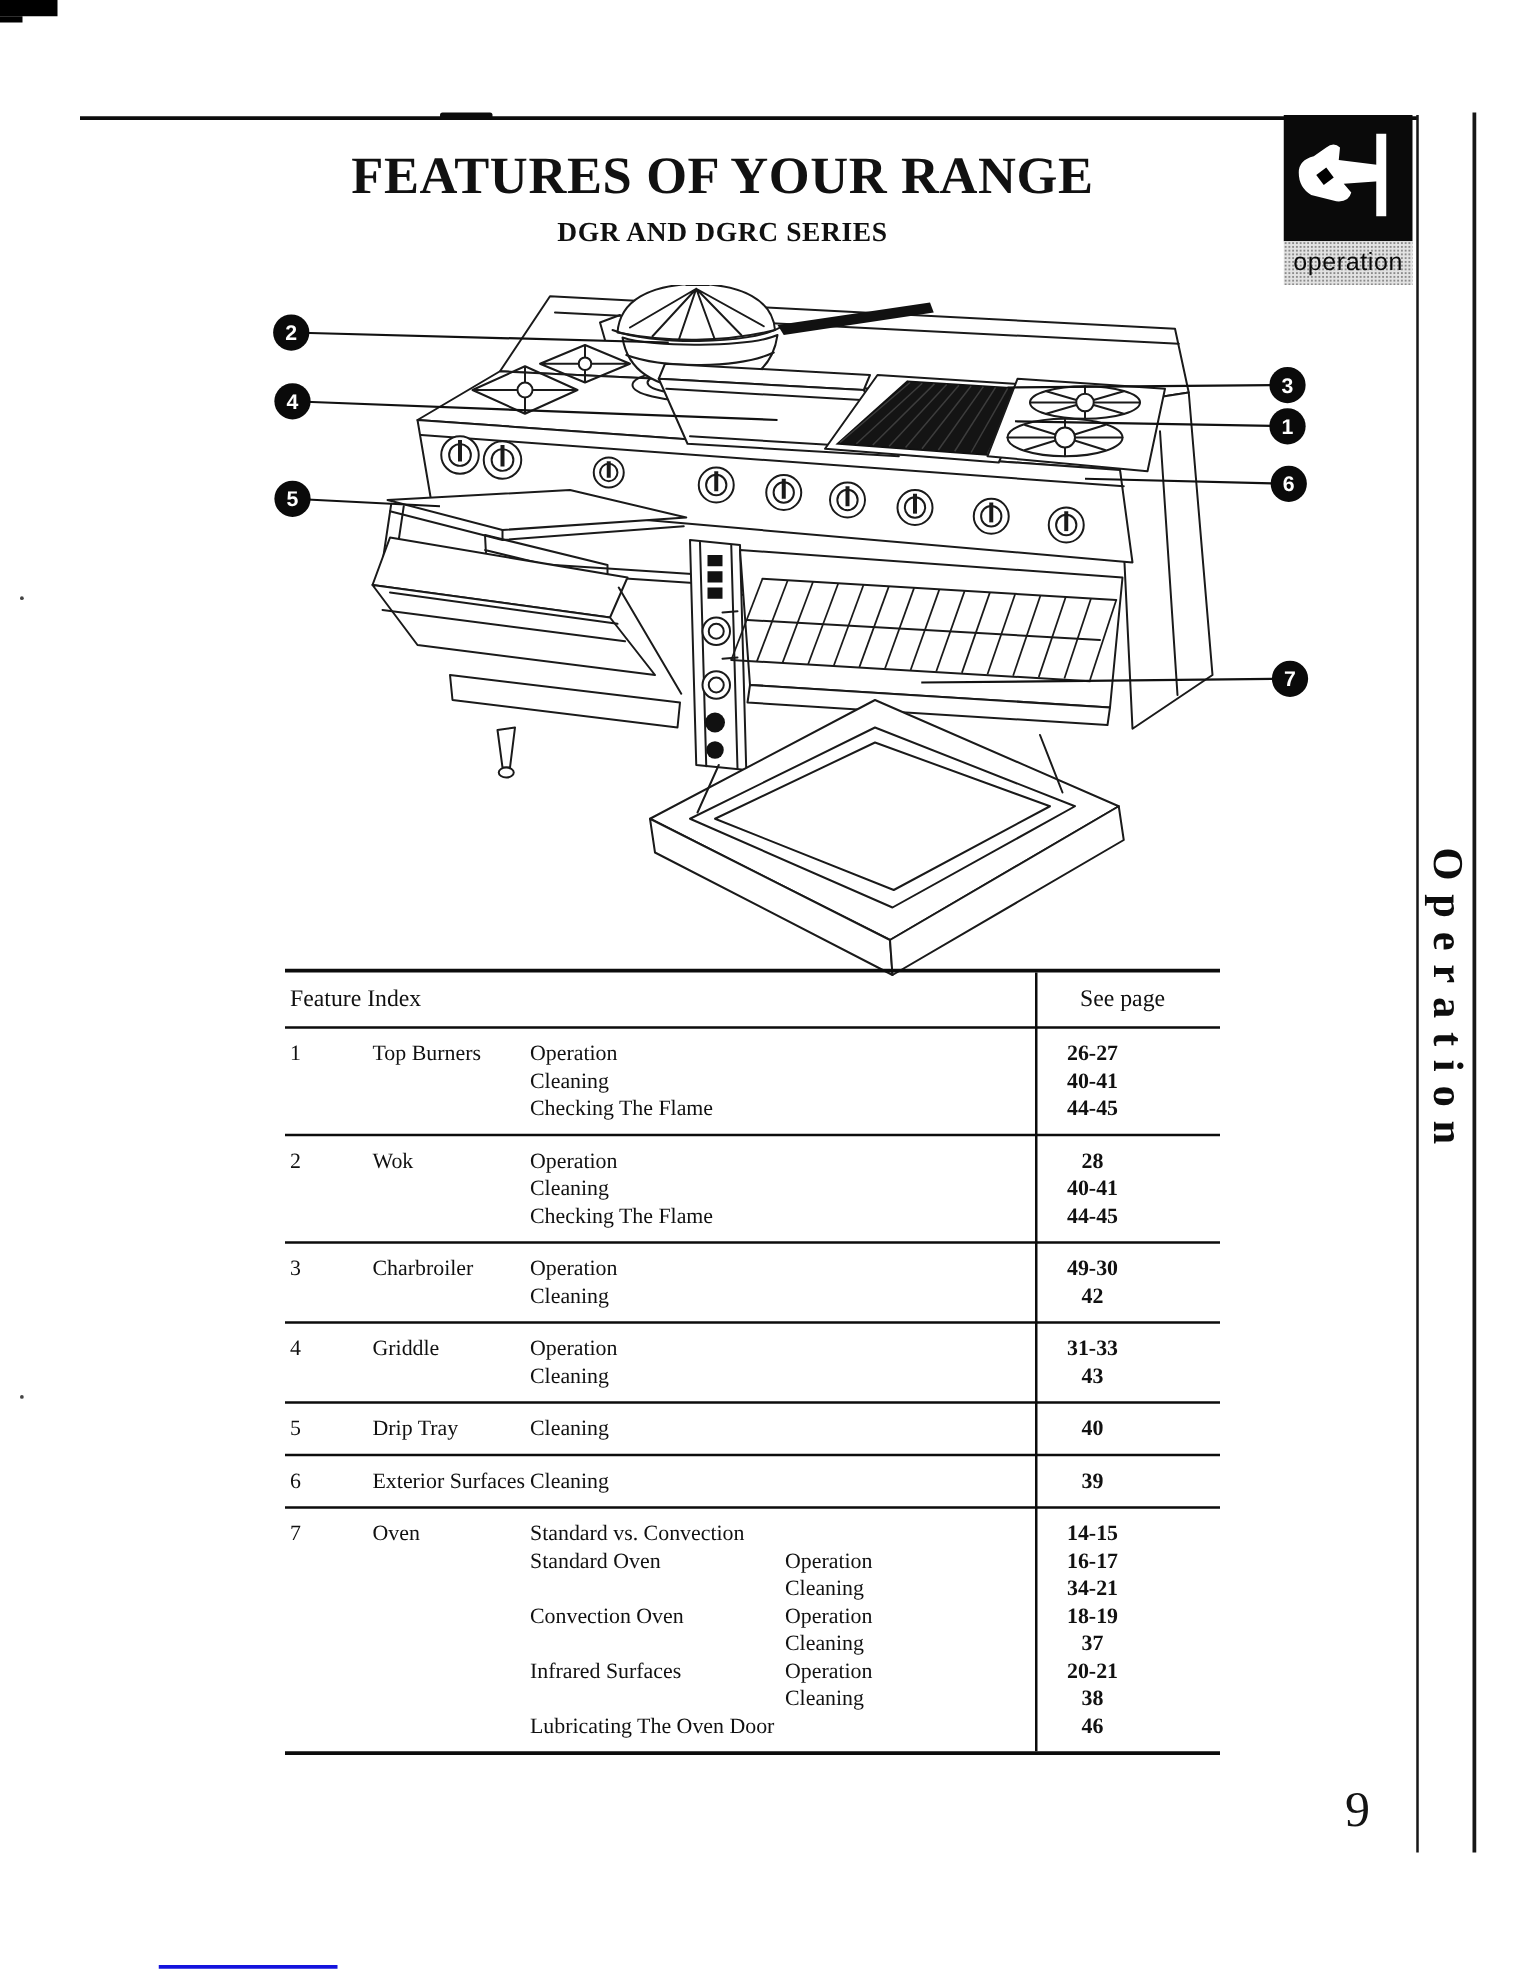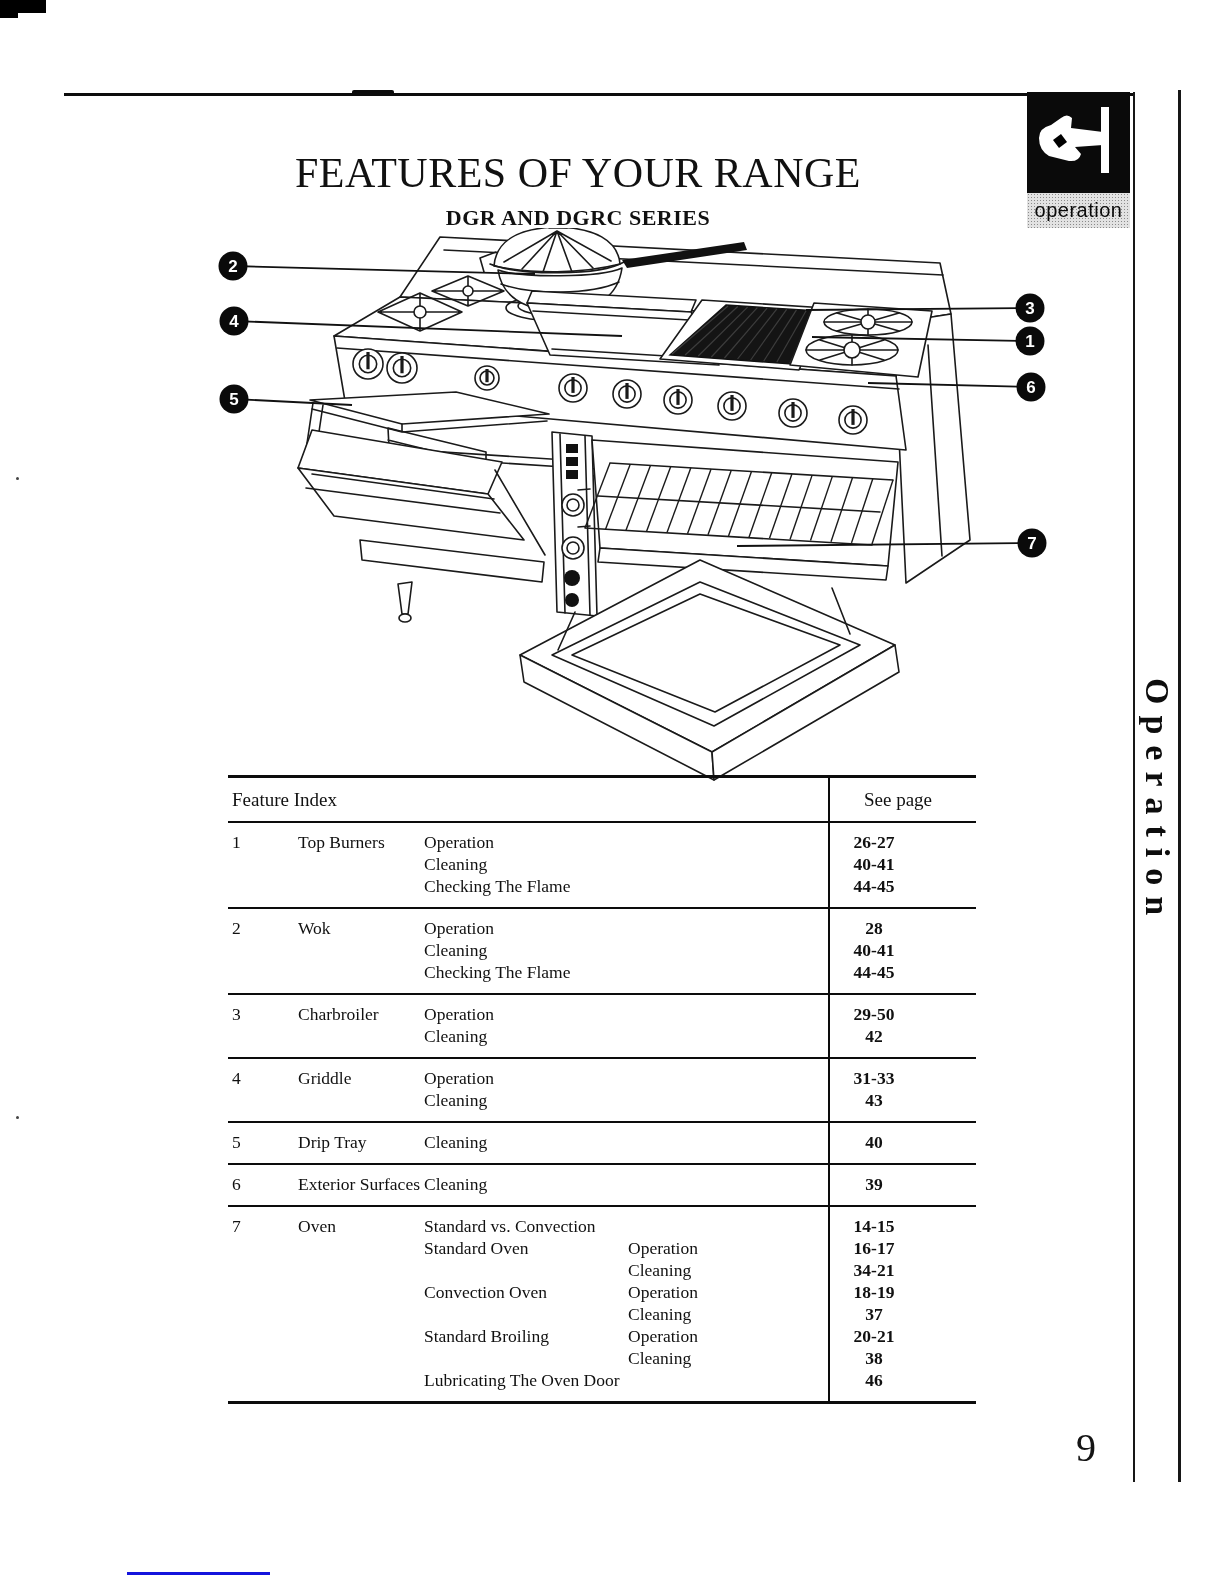--- a/index.html
+++ b/index.html
@@ -14,21 +14,21 @@
   .scan-smudge { left:0; top:0; width:46px; height:13px; background:#000; }
   .scan-smudge2 { left:0; top:13px; width:18px; height:5px; background:#000; }
   .top-rule { left:64px; top:93px; width:1070px; height:3px; background:#0c0c0c; }
   .top-rule-blob { left:352px; top:90px; width:42px; height:6px; background:#0c0c0c; border-radius:2px; }
   .vline-inner { left:1133px; top:92px; width:2px; height:1390px; background:#171717; }
   .vline-outer { left:1178px; top:90px; width:3px; height:1392px; background:#171717; }
   .margin-dot { width:3px; height:3px; background:#444; border-radius:50%; }
 
   
   .title-block { left:238px; top:118px; width:680px; text-align:center; }
-  .title-main { font-size:42px; font-weight:normal; letter-spacing:0.5px; line-height:1.1;margin-top:32px; }
+  .title-main { font-size:42px; font-weight:bold; letter-spacing:0.5px; line-height:1.1; }
   .title-sub  { font-size:22px; font-weight:bold; letter-spacing:0.5px; margin-top:9px; }
 
   
   .op-tab { left:1027px; top:92px; width:103px; height:101px; background:#0a0a0a; }
   .op-label {
     left:1027px; top:193px; width:103px; height:35px;
     background-color:#e2e2e2;
     background-image:radial-gradient(circle, #8a8a8a 0.9px, transparent 1px);
     background-size:3px 3px;
     font-family:"Liberation Sans", sans-serif; font-size:20px; color:#0a0a0a;
@@ -384,21 +384,21 @@
             <div class="ft-sub"></div>
             <div class="ft-page">44-45</div>
           </div>
         </div>
         <div class="ft-row">
           <div class="ft-line">
             <div class="ft-num">3</div>
             <div class="ft-name">Charbroiler</div>
             <div class="ft-action">Operation</div>
             <div class="ft-sub"></div>
-            <div class="ft-page">29-50</div>
+            <div class="ft-page">49-30</div>
           </div>
           <div class="ft-line">
             <div class="ft-num"></div>
             <div class="ft-name"></div>
             <div class="ft-action">Cleaning</div>
             <div class="ft-sub"></div>
             <div class="ft-page">42</div>
           </div>
         </div>
         <div class="ft-row">
@@ -467,21 +467,21 @@
           <div class="ft-line">
             <div class="ft-num"></div>
             <div class="ft-name"></div>
             <div class="ft-action"></div>
             <div class="ft-sub">Cleaning</div>
             <div class="ft-page">37</div>
           </div>
           <div class="ft-line">
             <div class="ft-num"></div>
             <div class="ft-name"></div>
-            <div class="ft-action">Standard Broiling</div>
+            <div class="ft-action">Infrared Surfaces</div>
             <div class="ft-sub">Operation</div>
             <div class="ft-page">20-21</div>
           </div>
           <div class="ft-line">
             <div class="ft-num"></div>
             <div class="ft-name"></div>
             <div class="ft-action"></div>
             <div class="ft-sub">Cleaning</div>
             <div class="ft-page">38</div>
           </div>

